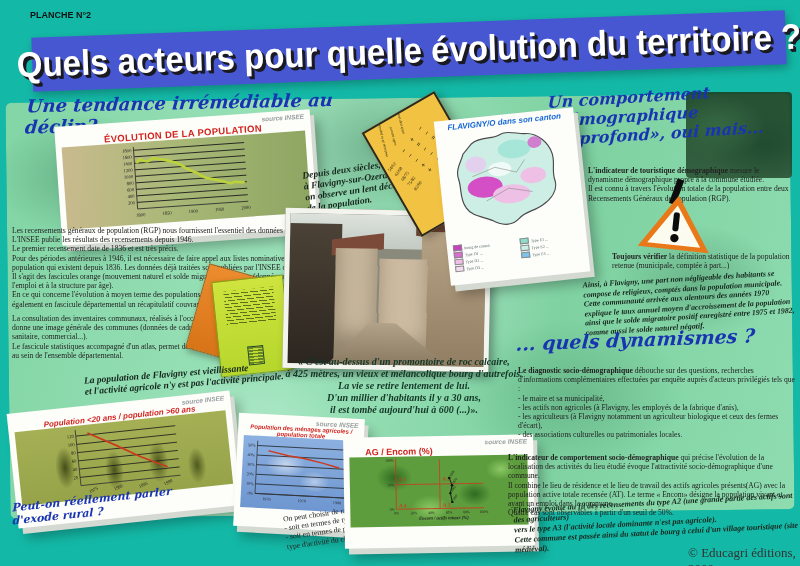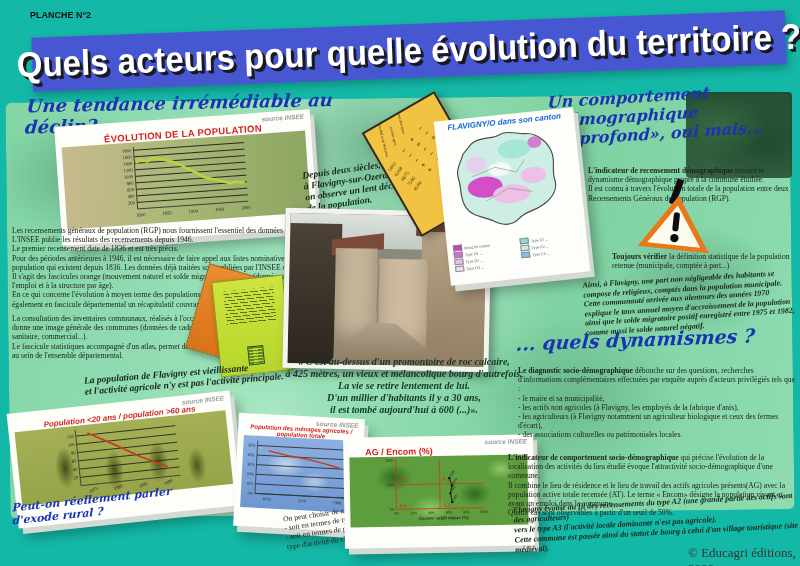--- a/index.html
+++ b/index.html
@@ -432,21 +432,21 @@
             <span class="lab">Type E2 ...</span>
           </div>
           <div class="row">
             <span class="chip" style="background: rgb(127, 195, 234);"></span>
             <span class="lab">Type E3 ...</span>
           </div>
         </div>
       </div>
   </div>
 
-  <p class="txt indtext"><b>L'indicateur de recensement démographique</b><span> mesure le dynamisme démographique propre à la commune étudiée.
+  <p class="txt indtext"><b>L'indicateur de touristique démographique</b><span> mesure le dynamisme démographique propre à la commune étudiée.
 Il est connu à travers l'évolution totale de la population entre deux Recensements Généraux de Population (RGP).</span></p>
 
   <div class="warn">
     <svg viewBox="0 0 100 80">
       <rect x="42" y="-18" width="9" height="34" fill="#0c0c0c" transform="rotate(14 46 -1)"></rect>
       <path d="M50 4 L97 75 L3 75 Z" fill="#e87818"></path>
       <path d="M50 17 L85 69 L15 69 Z" fill="#fbfbf0"></path>
       <rect x="46" y="26" width="8" height="25" rx="3.5" fill="#0c0c0c"></rect>
       <circle cx="50" cy="60" r="5.5" fill="#0c0c0c"></circle>
     </svg>

